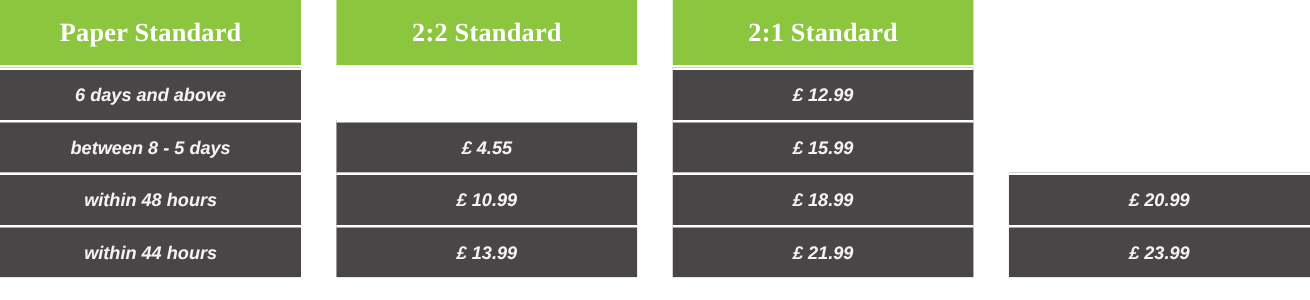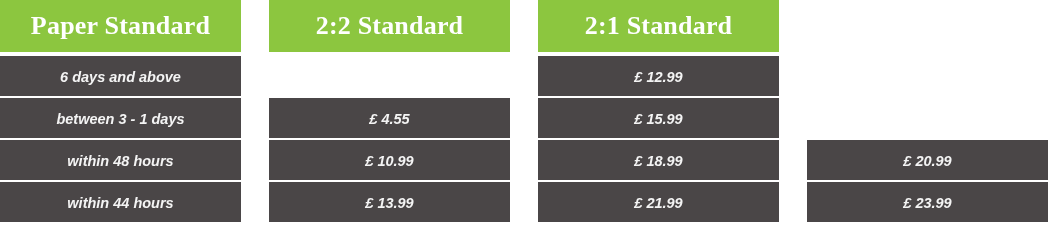--- a/index.html
+++ b/index.html
@@ -38,21 +38,21 @@
     background: #ffffff;
   }
 
   .column-header {
     height: 52px;
     line-height: 52px;
     background: #8CC63F;
     color: #ffffff;
     text-align: center;
     font-family: "Liberation Serif", "DejaVu Serif", serif;
-    font-size: 26px;
+    font-size: 21px;
     font-weight: 700;
     letter-spacing: 0.2px;
     white-space: nowrap;
     overflow: hidden;
     box-sizing: border-box;
   }
 
   .column-body {
     display: flex;
     flex-direction: column;
@@ -82,21 +82,21 @@
 </style>
 </head>
 <body>
 
 <div id="pricing-table">
 
   <div class="price-column">
     <div class="column-header">Paper Standard</div>
     <div class="column-body">
       <div class="price-cell first-row">6 days and above</div>
-      <div class="price-cell">between 3 - 1 days</div>
+      <div class="price-cell">between 8 - 5 days</div>
       <div class="price-cell">within 48 hours</div>
       <div class="price-cell">within 44 hours</div>
     </div>
   </div>
 
   <div class="column-gap"></div>
 
   <div class="price-column">
     <div class="column-header">2:2 Standard</div>
     <div class="column-body">

